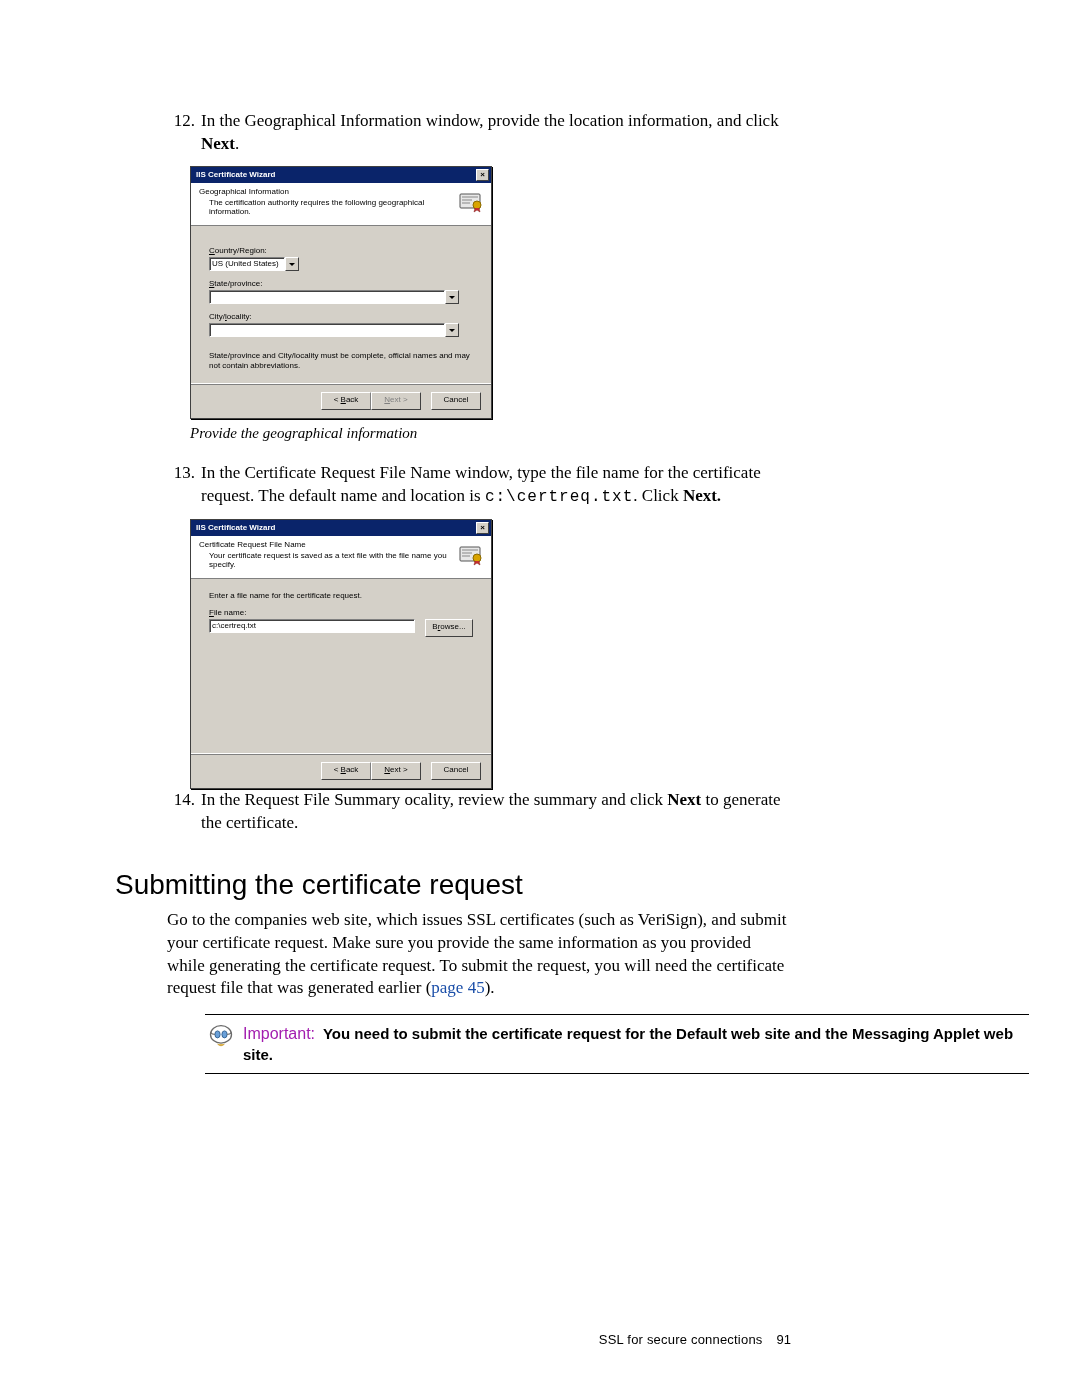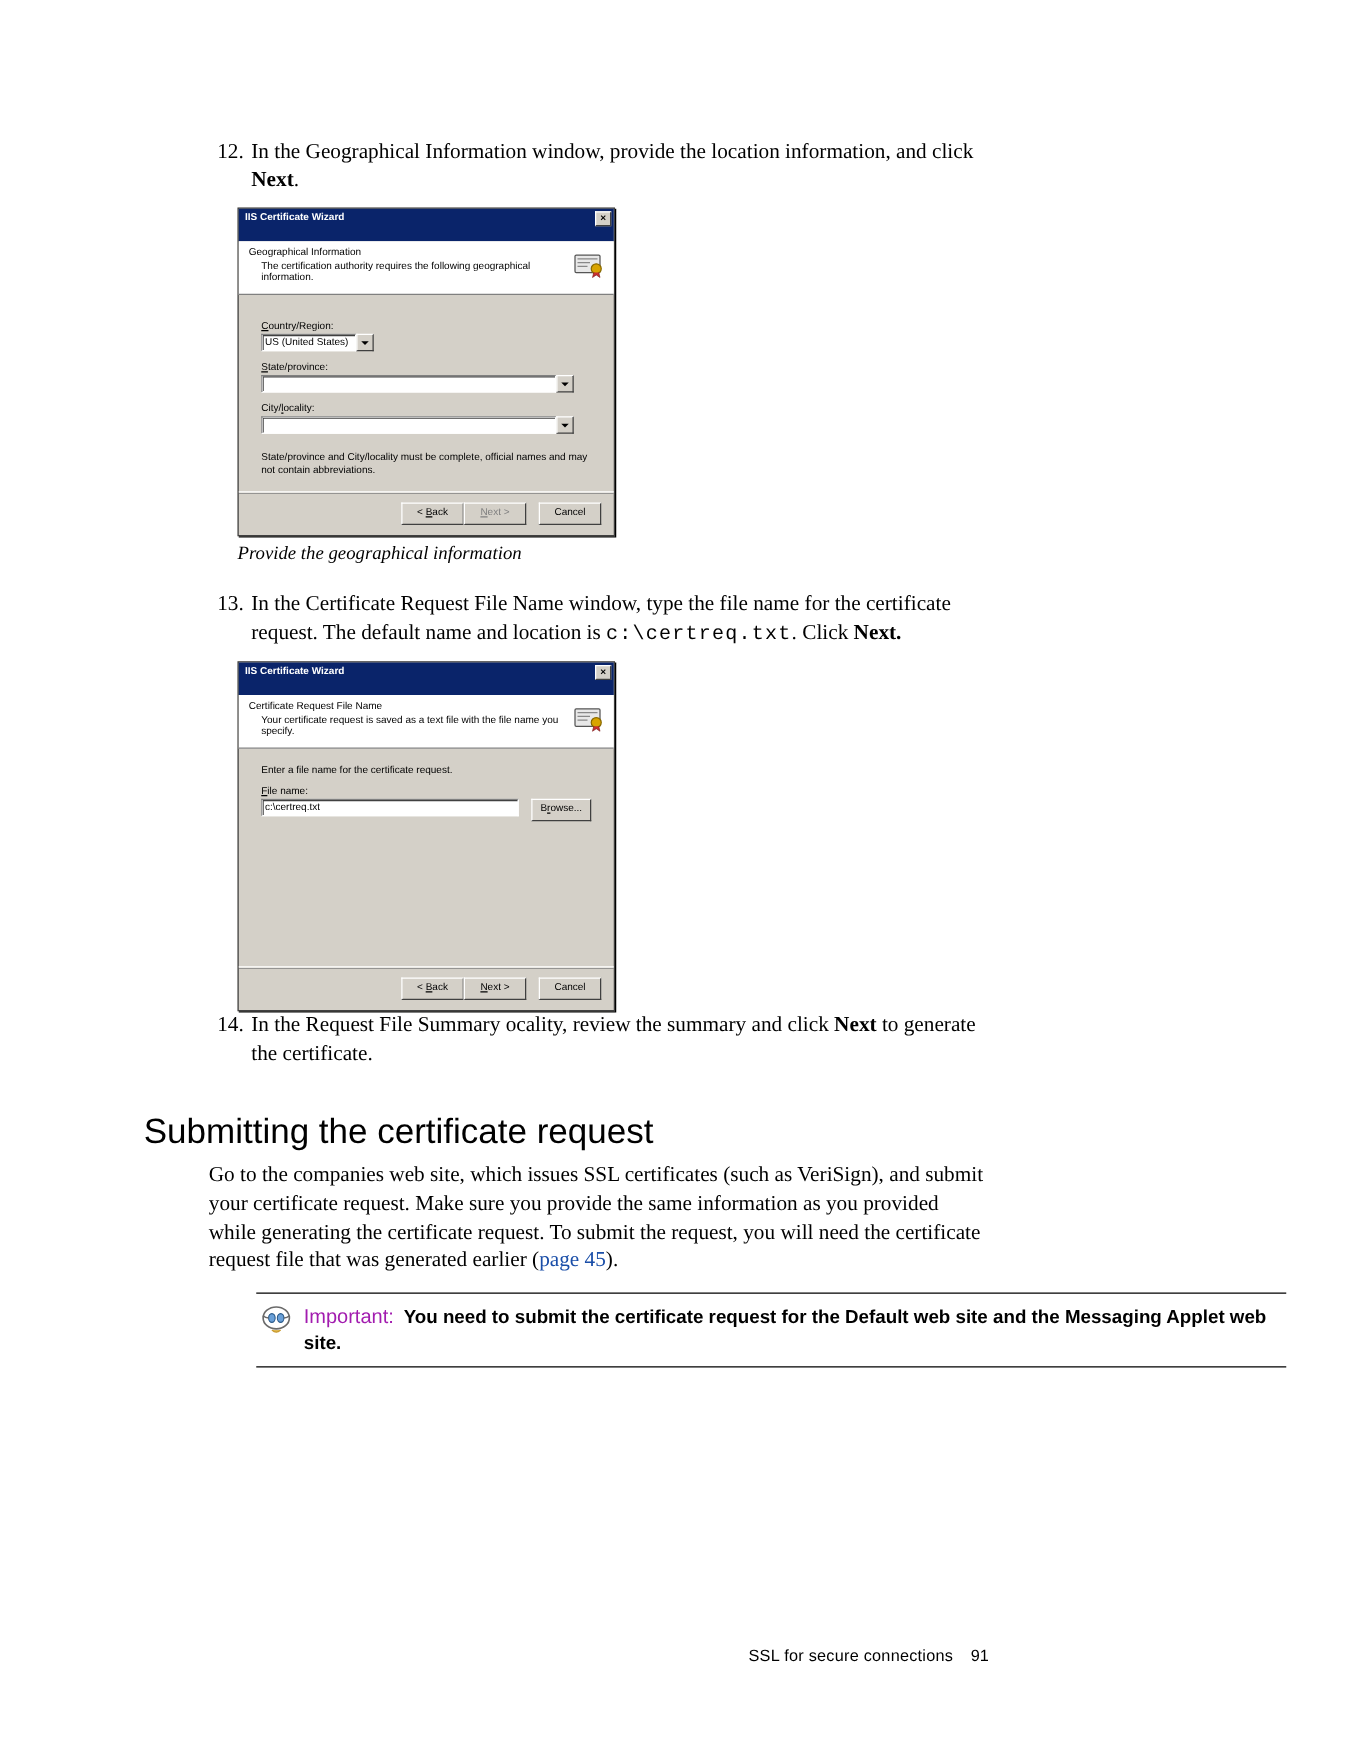--- a/index.html
+++ b/index.html
@@ -64,22 +64,23 @@
     color: #000;
     background: #d4d0c8;
     border: 1px solid #404040;
     box-shadow: 1px 1px 0 #000;
     margin-top: 10px;
   }
   .wizard .titlebar {
     background: #0a246a;
     color: #fff;
     display: flex;
+    align-items: center;
     justify-content: space-between;
-    padding: 2px 2px 12px 5px;
+    padding: 2px 2px 2px 5px;
     font-weight: bold;
     font-size: 8px;
   }
   .wizard .closebox {
     width: 11px;
     height: 10px;
     background: #d4d0c8;
     color: #000;
     font-size: 8px;
     line-height: 10px;
@@ -231,21 +232,21 @@
     color: #a21caf;
     font-weight: normal;
     font-size: 16px;
     margin-right: 4px;
     margin-top: 40px;
   }
 
   
   .page-footer {
     position: absolute;
-    bottom: 65px;
+    bottom: 50px;
     right: 115px;
     font-family: Arial, Helvetica, sans-serif;
     font-size: 13px;
     margin-left: 26px;
   }
   .page-footer .sec {
     letter-spacing: 0.2px;
   }
   .page-footer .pnum {
     margin-left: 14px;

